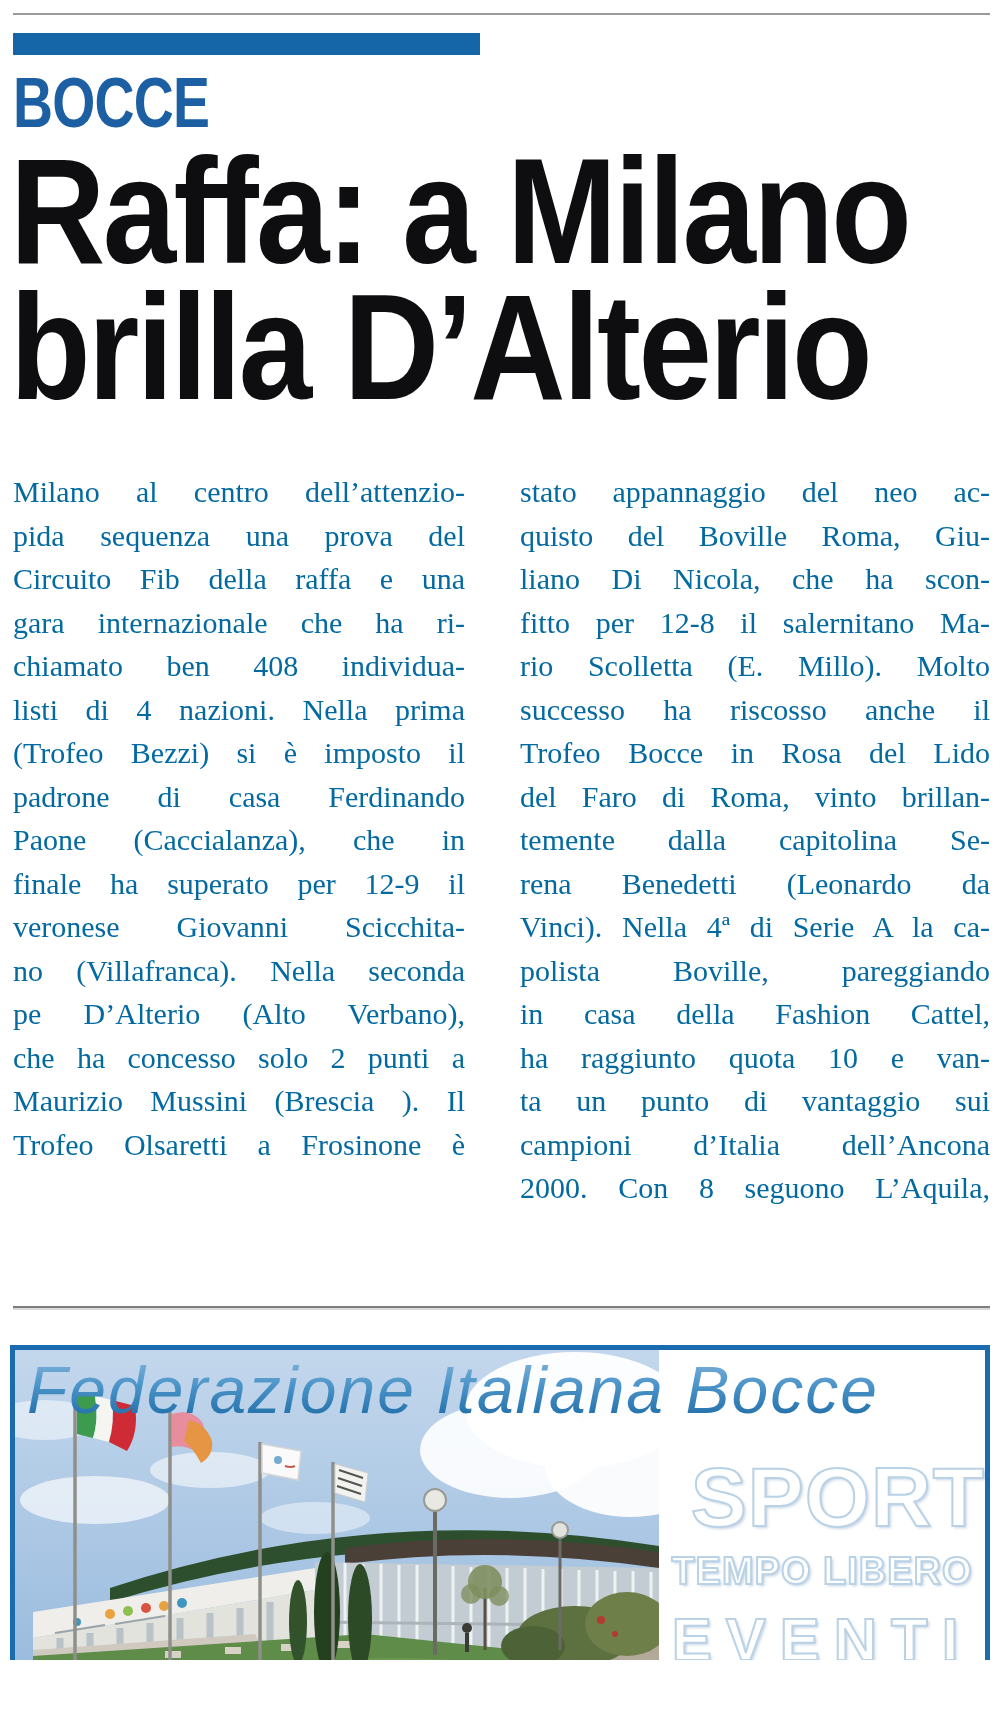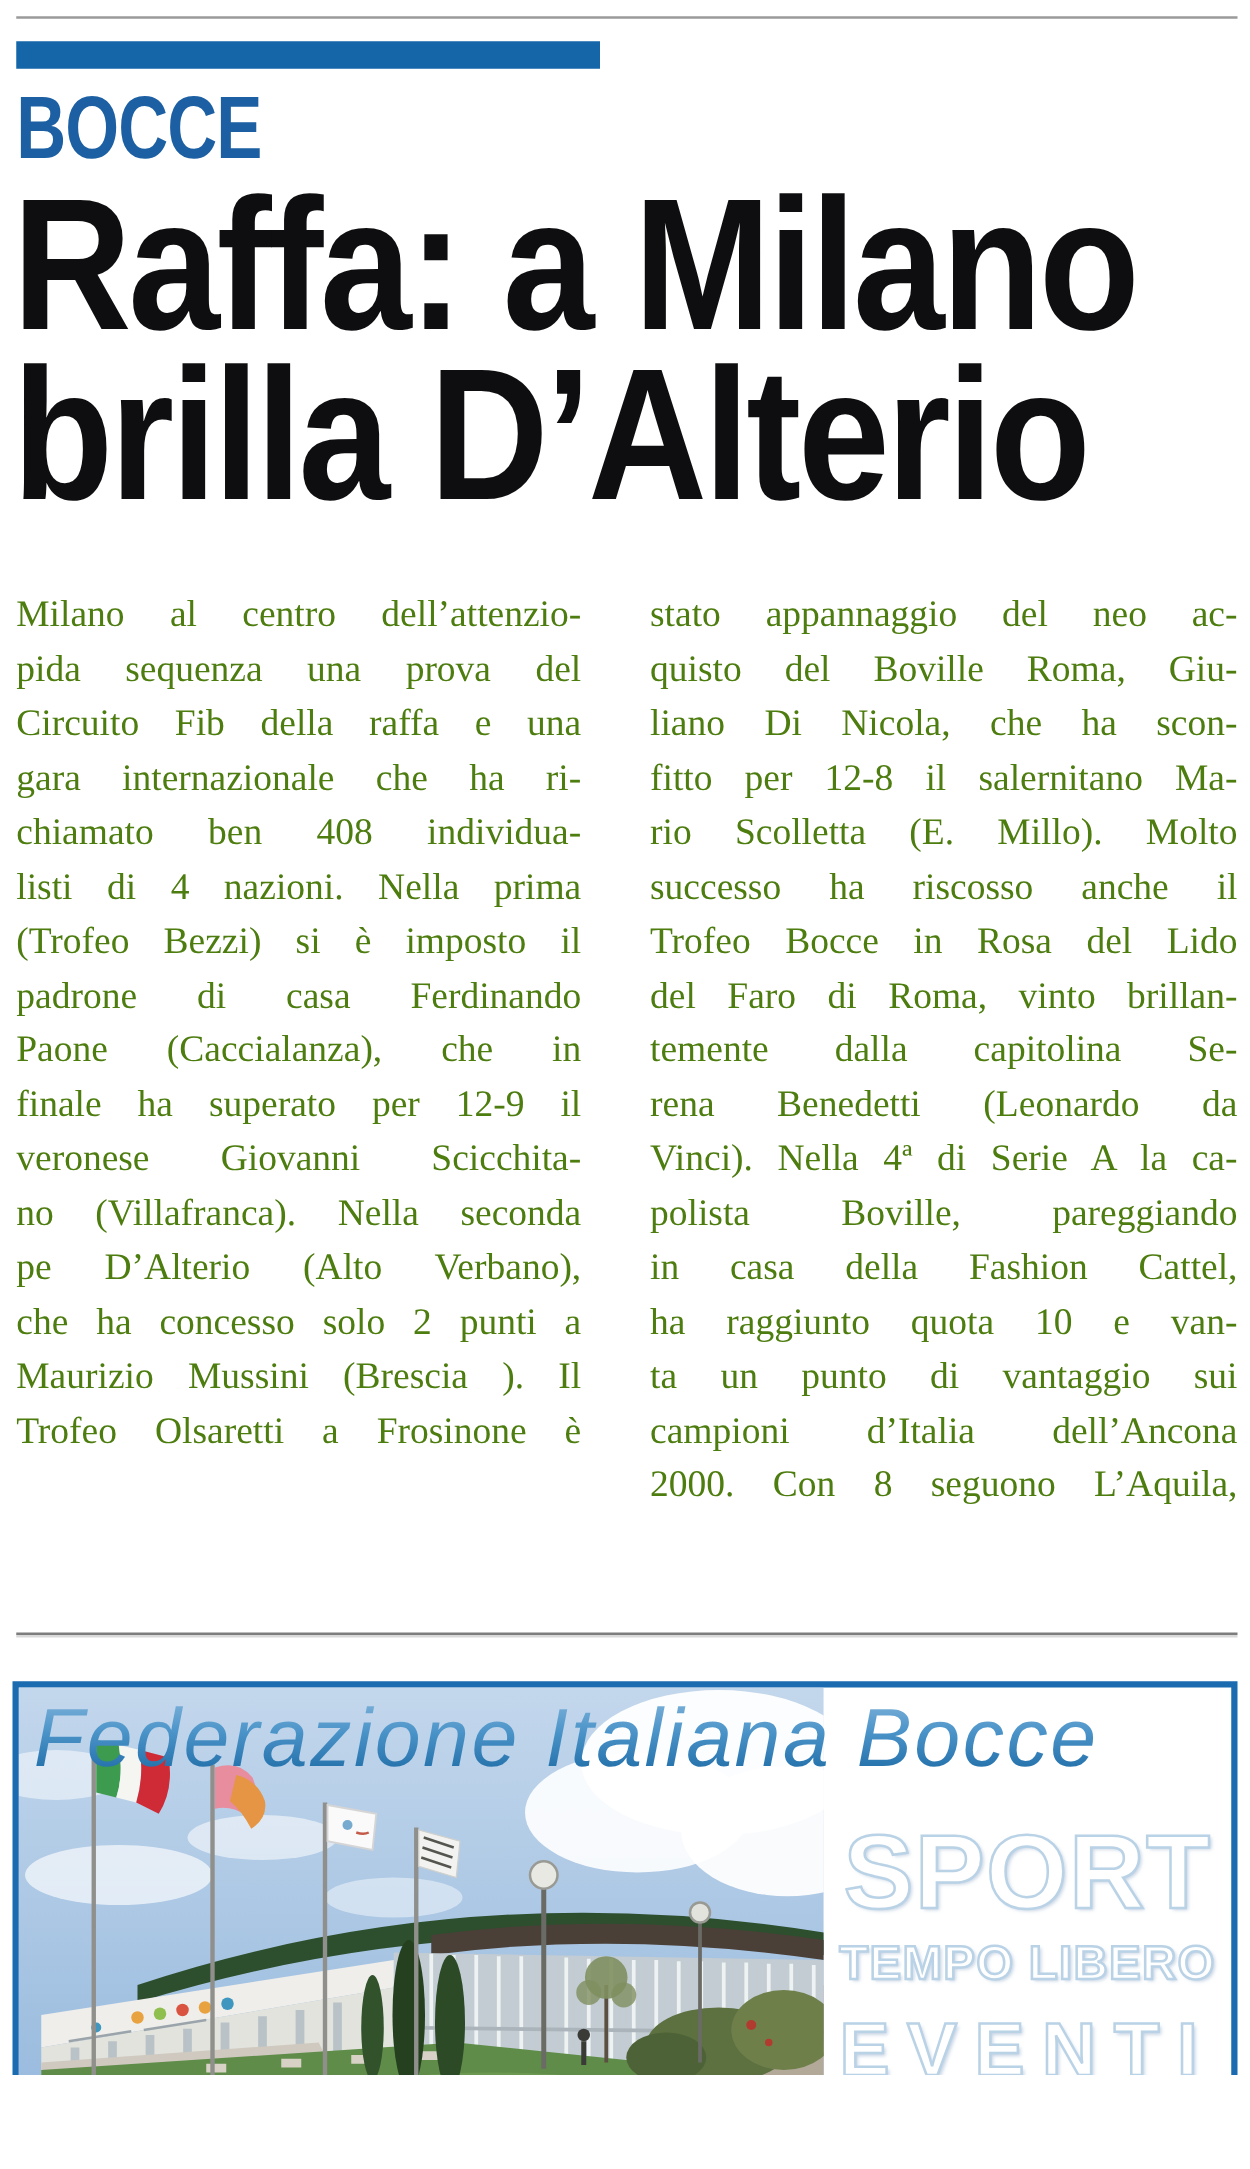--- a/index.html
+++ b/index.html
@@ -10,21 +10,21 @@
   .kicker-bar { position:absolute; left:13px; top:33px; width:467px; height:22px; background:#1565a9; }
   .kicker { position:absolute; left:13px; top:62px; font-size:71px; font-weight:bold; color:#1c60a3;
             letter-spacing:-1px; transform:scaleX(0.78); transform-origin:left top; white-space:nowrap; }
 
   .headline { position:absolute; left:10px; top:143px; margin:0; width:1120px;
               font-size:150px; line-height:136px; font-weight:bold; color:#0e0e10;
               letter-spacing:-3px; transform:scaleX(0.88); transform-origin:left top; }
   .headline span { display:block; white-space:nowrap; }
 
   .article { position:absolute; left:13px; top:470px; width:977px; display:flex; gap:55px;
-             font-family:"Liberation Serif", serif; color:#4d7c0f; }
+             font-family:"Liberation Serif", serif; color:#0369a1; }
   .col { font-size:30px; line-height:43.5px; }
   .col-left  { width:452px; }
   .col-right { width:470px; }
   .tl { text-align:justify; text-align-last:justify; white-space:normal; overflow:hidden; }
 
   .mid-rule { position:absolute; left:13px; top:1306px; width:977px; height:2px; background:#7d7d7d;
               box-shadow:0 2px 0 #d9d9d9; }
 
   .banner { position:absolute; left:10px; top:1345px; width:980px; height:388px; box-sizing:border-box;
             border:5px solid #1b6bb0; background:#ffffff;text-decoration:underline; }
@@ -33,21 +33,21 @@
   .banner-title { position:absolute; left:12px; top:2px; width:950px; white-space:nowrap;
                   font-style:italic; font-size:66px; letter-spacing:2px; font-weight:normal;
                   color:#2e7ab8; }
   @supports (-webkit-background-clip: text) {
     .banner-title { background:linear-gradient(180deg,#8cbade 0%,#4a93c8 45%,#15639f 100%);
                     -webkit-background-clip:text; background-clip:text; color:transparent; }
   }
   .tagline { position:absolute; left:644px; top:100px; width:326px; text-align:center; color:#ffffff;
              font-weight:bold; -webkit-text-stroke:2px #b9d2e6;
              text-shadow:2px 2px 3px rgba(150,175,205,0.55); }
-  .tag-sport  { font-size:84px; line-height:95px; letter-spacing:1px; }
+  .tag-sport  { font-size:84px; line-height:95px; letter-spacing:1px;text-align:right; }
   .tag-tempo  { font-size:38px; line-height:52px; letter-spacing:1px; }
   .tag-eventi { font-size:60px; line-height:85px; letter-spacing:14px; }
   .banner-footer { position:absolute; left:0; bottom:0; width:970px; height:28px; background:#d946ef;
                    color:#ffffff; font-weight:bold; font-size:19px; line-height:28px;
                    letter-spacing:19px; text-align:center; white-space:nowrap; overflow:hidden;
                    text-shadow:1px 1px 0 #000; }
 </style>
 </head>
 <body>
 

